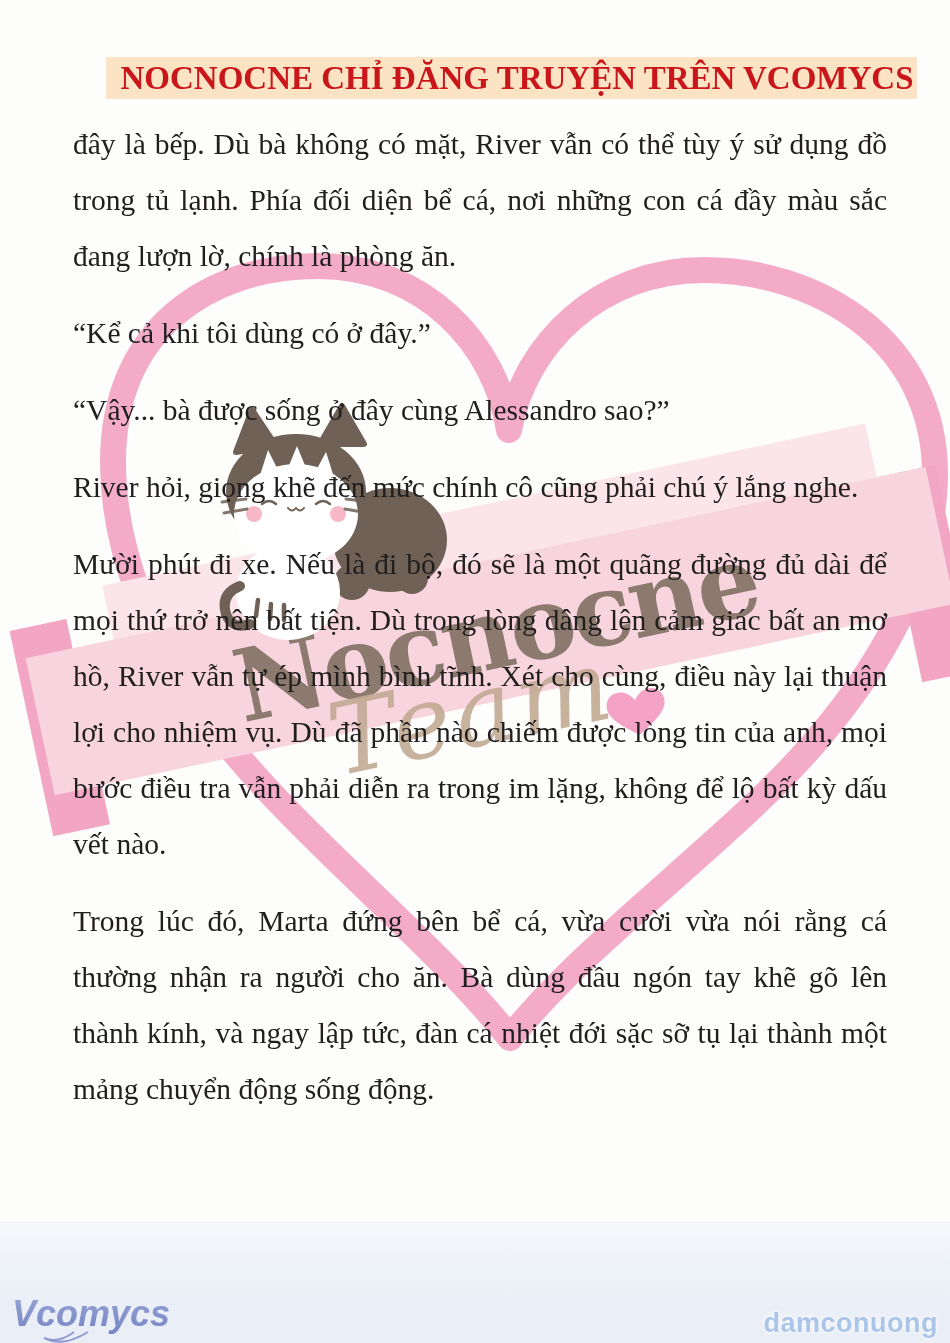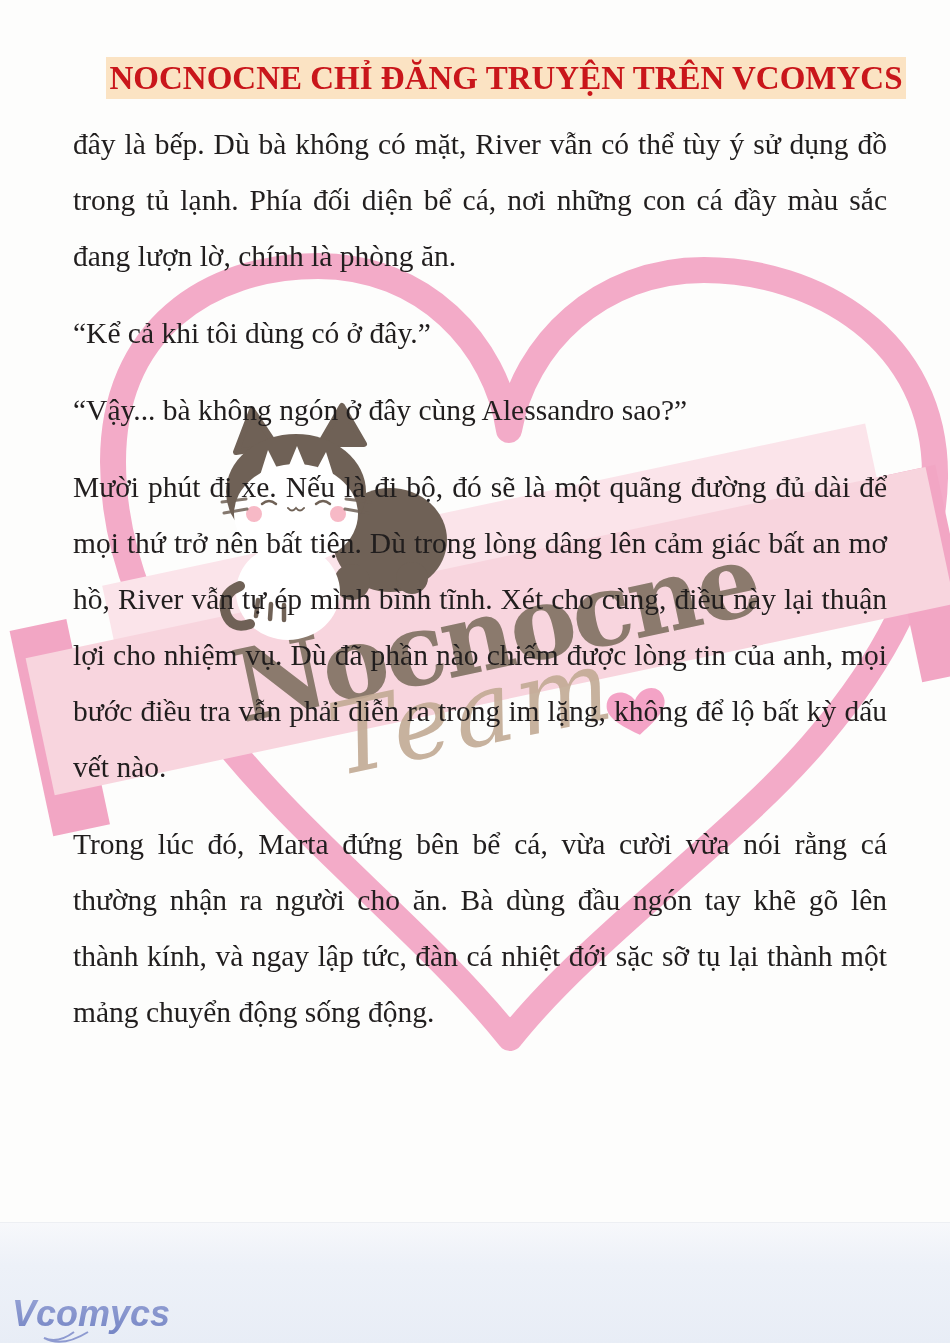--- a/index.html
+++ b/index.html
@@ -14,20 +14,21 @@
   .watermark{
     position:absolute;left:0;top:0;width:950px;height:1343px;
     z-index:0;
   }
   
   .header-band{
     position:absolute;left:106px;top:57px;width:800px;height:42px;
     background:#fbe3c3;
     display:flex;align-items:center;justify-content:center;
     z-index:2;
+    padding-left:11px;
   }
   .header-band span{
     font-family:"Liberation Serif", serif;
     font-weight:bold;font-size:33px;line-height:42px;
     color:#c9161b;white-space:nowrap;letter-spacing:0px;
   }
   
   .content{
     position:absolute;left:73px;top:116px;width:814px;
     z-index:1;
@@ -132,32 +133,34 @@
     </g>
   </svg>
 
   <div class="header-band">
     <span>NOCNOCNE CHỈ ĐĂNG TRUYỆN TRÊN VCOMYCS</span>
   </div>
 
   <div class="content">
     <p>đây là bếp. Dù bà không có mặt, River vẫn có thể tùy ý sử dụng đồ trong tủ lạnh. Phía đối diện bể cá, nơi những con cá đầy màu sắc đang lượn lờ, chính là phòng ăn.</p>
     <p>“Kể cả khi tôi dùng có ở đây.”</p>
-    <p>“Vậy... bà không ngón ở đây cùng Alessandro sao?”</p>
+    <p>“Vậy... bà được sống ở đây cùng Alessandro sao?”</p>
+    <p>River hỏi, giọng khẽ đến mức chính cô cũng phải chú ý lắng nghe.</p>
     <p>Mười phút đi xe. Nếu là đi bộ, đó sẽ là một quãng đường đủ dài để mọi thứ trở nên bất tiện. Dù trong lòng dâng lên cảm giác bất an mơ hồ, River vẫn tự ép mình bình tĩnh. Xét cho cùng, điều này lại thuận lợi cho nhiệm vụ. Dù đã phần nào chiếm được lòng tin của anh, mọi bước điều tra vẫn phải diễn ra trong im lặng, không để lộ bất kỳ dấu vết nào.</p>
     <p>Trong lúc đó, Marta đứng bên bể cá, vừa cười vừa nói rằng cá thường nhận ra người cho ăn. Bà dùng đầu ngón tay khẽ gõ lên thành kính, và ngay lập tức, đàn cá nhiệt đới sặc sỡ tụ lại thành một mảng chuyển động sống động.</p>
   </div>
 
   <div class="footer-strip"></div>
 
   <svg class="vcomycs-logo" width="190" height="58" viewBox="0 0 190 58">
     <text x="2" y="38" font-family="'Liberation Sans', sans-serif" font-style="italic" font-weight="bold" font-size="36" fill="url(#logoGrad2)">Vcomycs</text>
     <defs>
       <linearGradient id="logoGrad2" x1="0" y1="0" x2="0" y2="1">
         <stop offset="0" stop-color="#98a4d6"></stop>
         <stop offset="1" stop-color="#7686c5"></stop>
       </linearGradient>
     </defs>
     <path d="M78 44 q-26 16 -44 6 q14 6 30 -6" fill="none" stroke="#8e9ad0" stroke-width="2"></path>
   </svg>
 
+  <div class="credit">damconuong</div>
 
 </div>
 
 </body></html>

